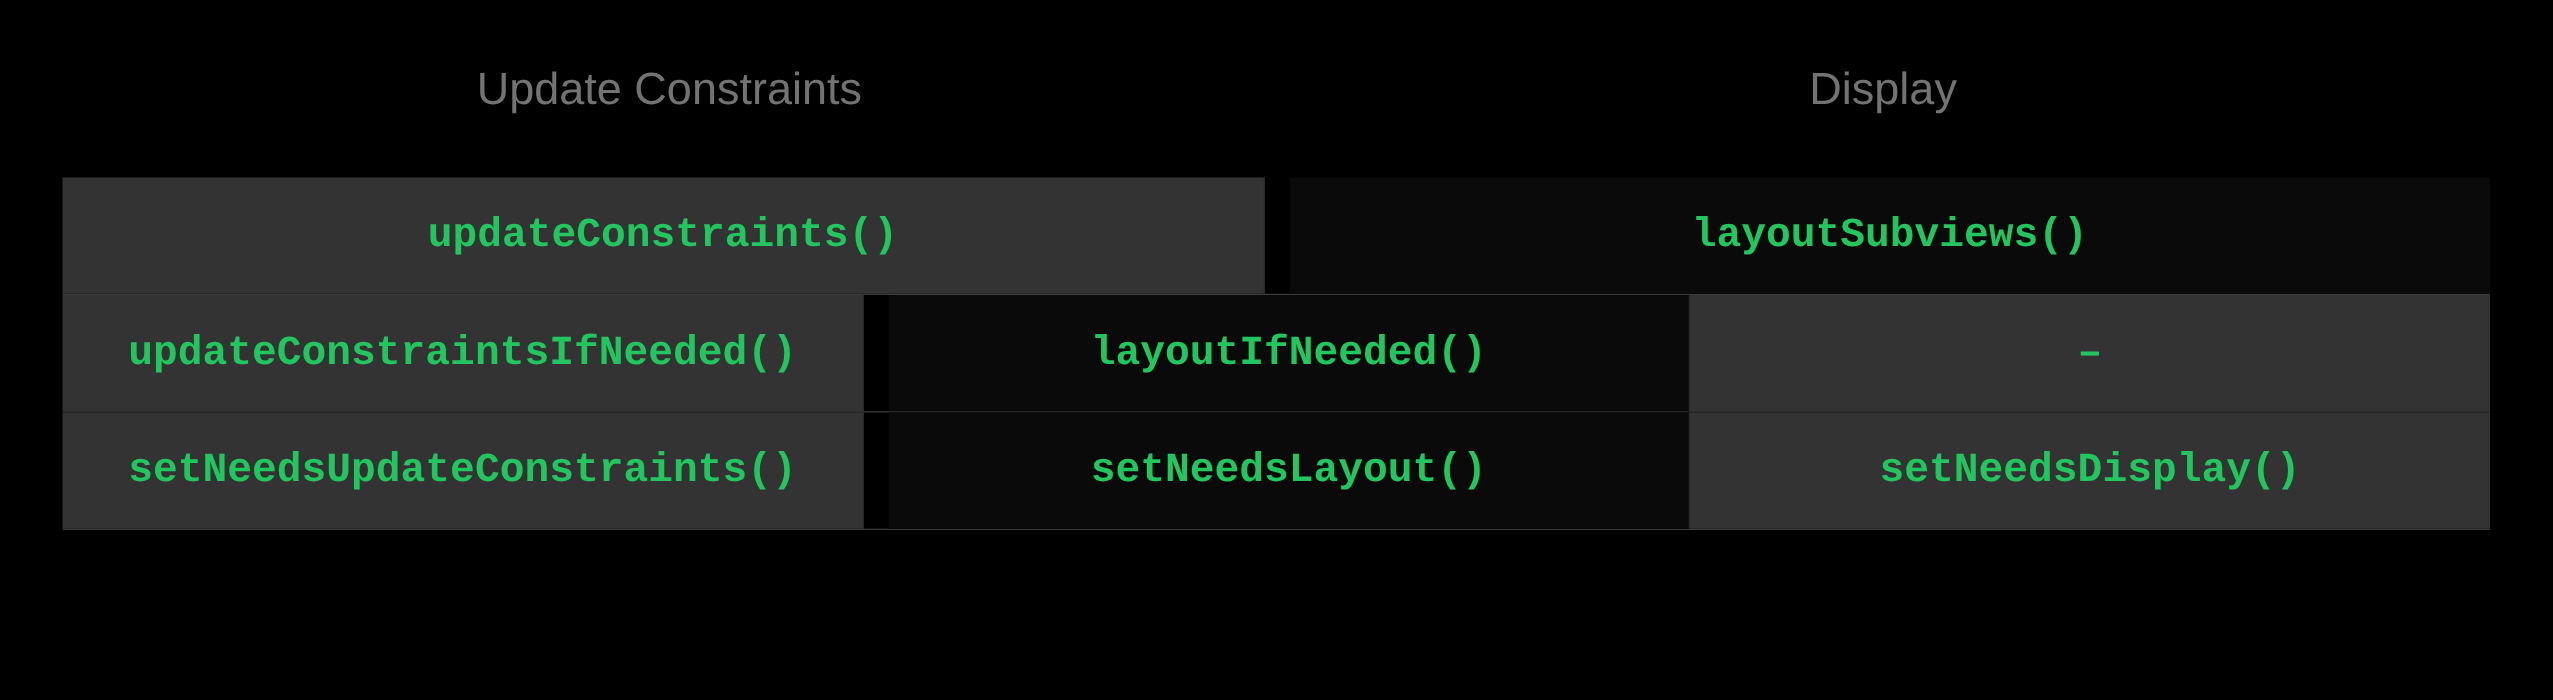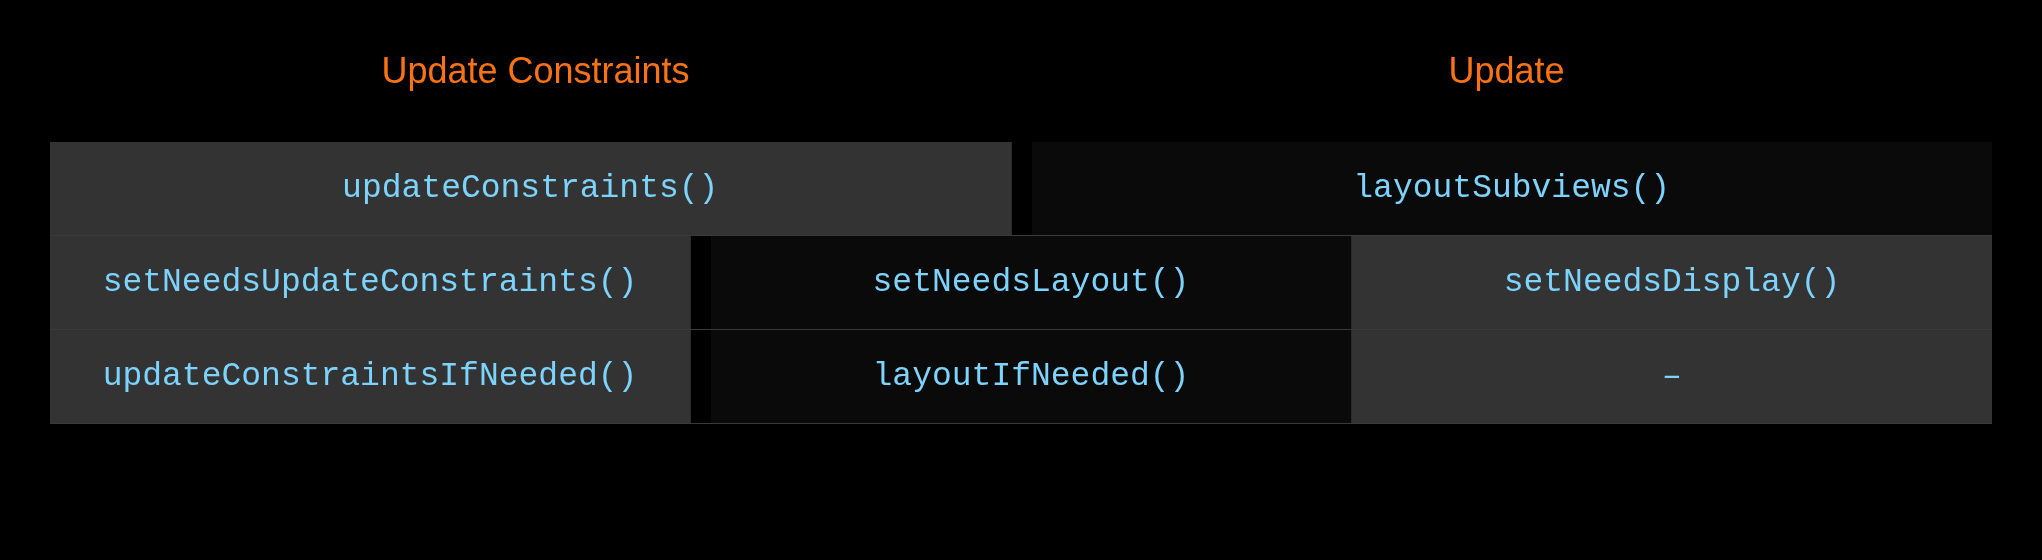--- a/index.html
+++ b/index.html
@@ -21,69 +21,69 @@
     .header-row {
       display: flex;
       width: 100%;
     }
     .header-cell {
       flex: 1;
       text-align: center;
       font-size: 36px;
       font-weight: 400;
       padding: 20px 0 50px 0;
-      color: #f97316;
+      color: #737373;
     }
     .data-row {
       display: flex;
       width: 100%;
       border-bottom: 1px solid #3a3a3a;
     }
     .data-row:first-of-type {
       border-top: 1px solid #5a5a5a;
     }
     .data-cell {
       flex: 1;
       text-align: center;
       font-family: "SF Mono", Menlo, Monaco, Consolas, "Courier New", monospace;
       font-size: 33px;
-      font-weight: 400;
+      font-weight: 700;
       padding: 28px 0;
-      color: #7dd3fc;
+      color: #22c55e;
       border-right: 1px solid #2a2a2a;
     }
     .data-cell:last-child {
       border-right: none;
     }
     .shaded {
       background: #333333;
     }
     .dark {
       background: #0a0a0a;
       margin-left: 20px;
     }
   </style>
 </head>
 <body>
 
 <div class="table-container">
   <div class="header-row">
     <div class="header-cell">Update Constraints</div>
-    <div class="header-cell">Update</div>
+    <div class="header-cell">Display</div>
   </div>
 
   <div class="data-row">
     <div class="data-cell shaded">updateConstraints()</div>
     <div class="data-cell dark">layoutSubviews()</div>
   </div>
 
   <div class="data-row">
+    <div class="data-cell shaded">updateConstraintsIfNeeded()</div>
+    <div class="data-cell dark">layoutIfNeeded()</div>
+    <div class="data-cell shaded">–</div>
+  </div>
+
+  <div class="data-row">
     <div class="data-cell shaded">setNeedsUpdateConstraints()</div>
     <div class="data-cell dark">setNeedsLayout()</div>
     <div class="data-cell shaded">setNeedsDisplay()</div>
   </div>
-
-  <div class="data-row">
-    <div class="data-cell shaded">updateConstraintsIfNeeded()</div>
-    <div class="data-cell dark">layoutIfNeeded()</div>
-    <div class="data-cell shaded">–</div>
-  </div>
 </div>
 
 </body></html>

